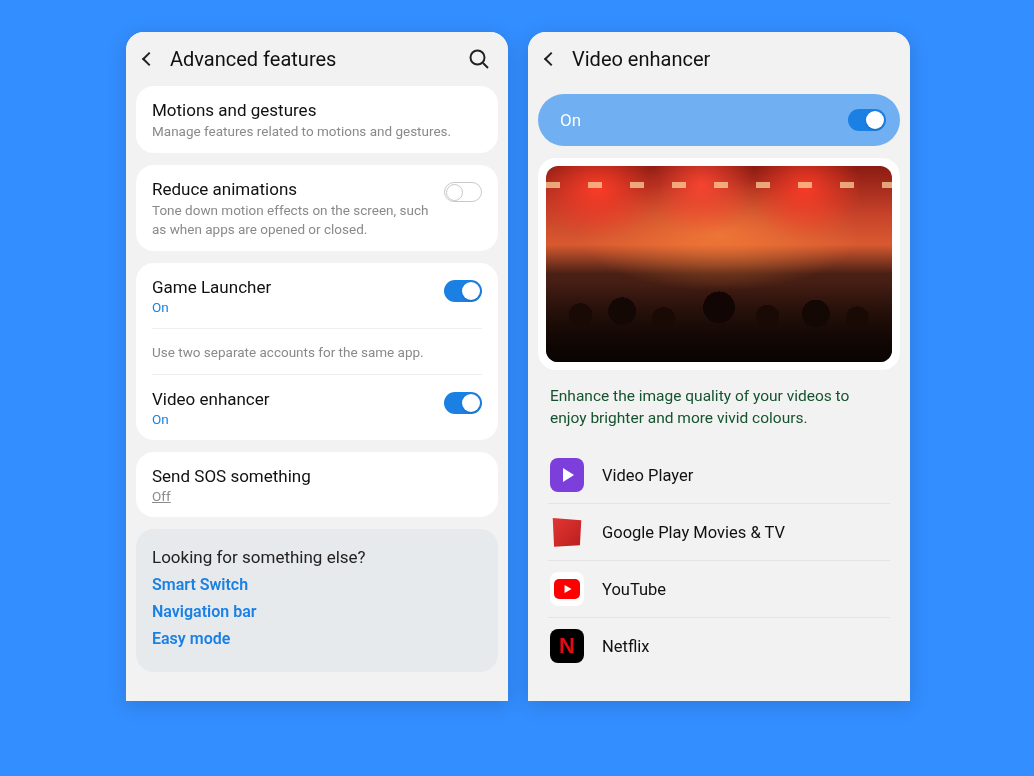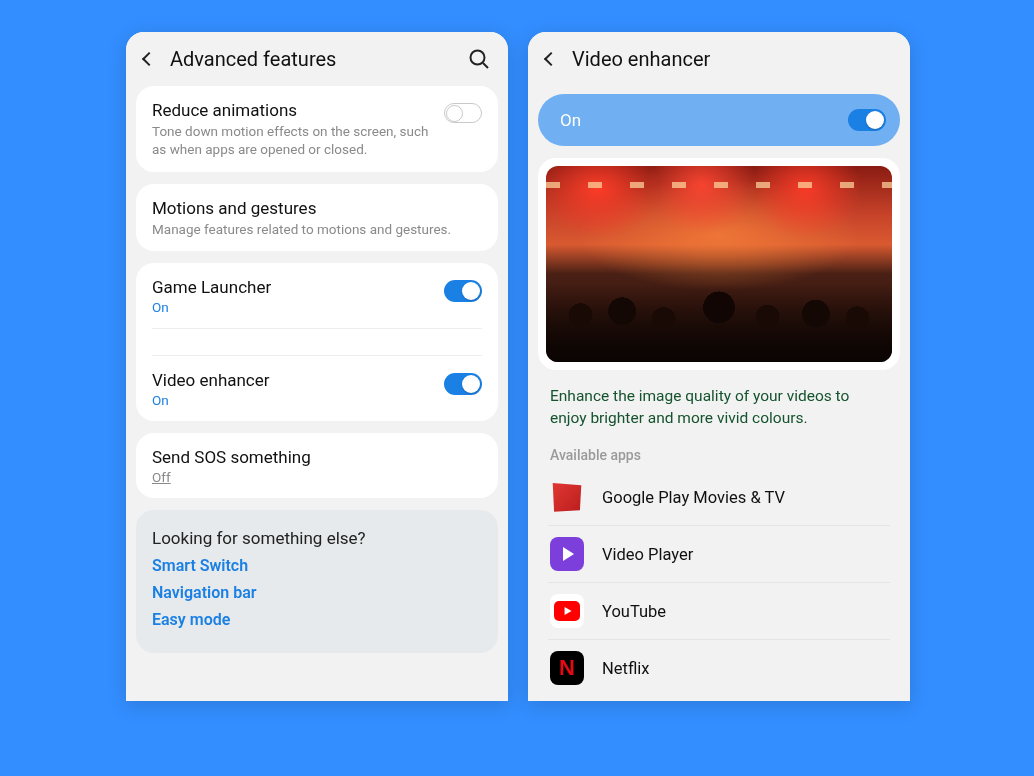--- a/index.html
+++ b/index.html
@@ -208,51 +208,52 @@
     <svg class="search-icon" width="22" height="22">
       <circle cx="9.5" cy="9.5" r="7"></circle>
         <line x1="15" y1="15" x2="20" y2="20"></line>
     </svg>
   </div>
 
   <div class="content">
     <div class="card">
       <div class="row">
         <div class="row-body">
+          <div class="row-title">Motions and gestures</div>
+          <div class="row-sub">Manage features related to motions and gestures.</div>
+        </div>
+      </div>
+    </div>
+
+    <div class="card">
+      <div class="row">
+        <div class="row-body">
           <div class="row-title">Reduce animations</div>
           <div class="row-sub">Tone down motion effects on the screen, such as when apps are opened or closed.</div>
         </div>
         <div class="toggle off">
             <div class="knob"></div>
           </div>
       </div>
     </div>
 
     <div class="card">
       <div class="row">
         <div class="row-body">
-          <div class="row-title">Motions and gestures</div>
-          <div class="row-sub">Manage features related to motions and gestures.</div>
-        </div>
-      </div>
-    </div>
-
-    <div class="card">
-      <div class="row">
-        <div class="row-body">
           <div class="row-title">Game Launcher</div>
           <div class="row-status on">On</div>
         </div>
         <div class="toggle on">
             <div class="knob"></div>
           </div>
       </div>
       <div class="divider"></div>
       <div class="row">
         <div class="row-body">
+          <div class="row-sub">Use two separate accounts for the same app.</div>
         </div>
       </div>
       <div class="divider"></div>
       <div class="row">
         <div class="row-body">
           <div class="row-title">Video enhancer</div>
           <div class="row-status on">On</div>
         </div>
         <div class="toggle on">
             <div class="knob"></div>
@@ -290,32 +291,31 @@
         <div class="knob"></div>
       </div>
   </div>
 
   <div class="preview-card">
     <div class="preview-img"></div>
   </div>
 
   <div class="desc">Enhance the image quality of your videos to enjoy brighter and more vivid colours.</div>
 
-  <div class="section-label">Available apps</div>
 
   <div class="app-list">
+    <div class="app-row">
+      <div class="app-icon ic-videoplayer"></div>
+      <div class="app-name">Video Player</div>
+    </div>
     <div class="app-row">
       <div class="app-icon ic-playmovies"></div>
       <div class="app-name">Google Play Movies &amp; TV</div>
     </div>
     <div class="app-row">
-      <div class="app-icon ic-videoplayer"></div>
-      <div class="app-name">Video Player</div>
-    </div>
-    <div class="app-row">
       <div class="app-icon ic-youtube"></div>
       <div class="app-name">YouTube</div>
     </div>
     <div class="app-row">
       <div class="app-icon ic-netflix">N</div>
       <div class="app-name">Netflix</div>
     </div>
   </div>
 </div>
 

